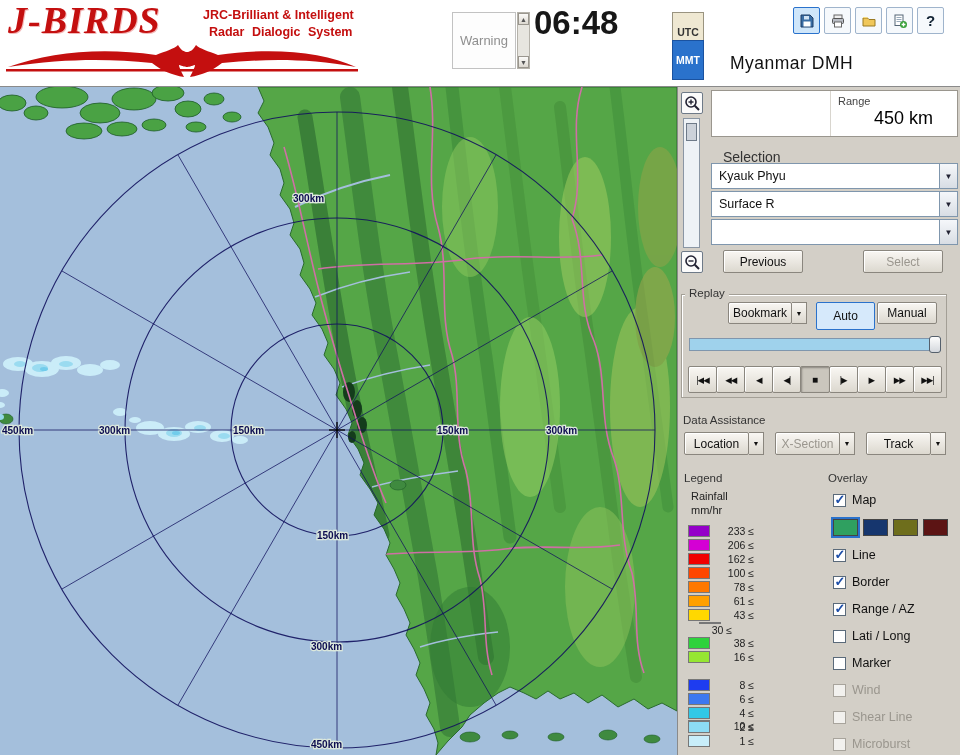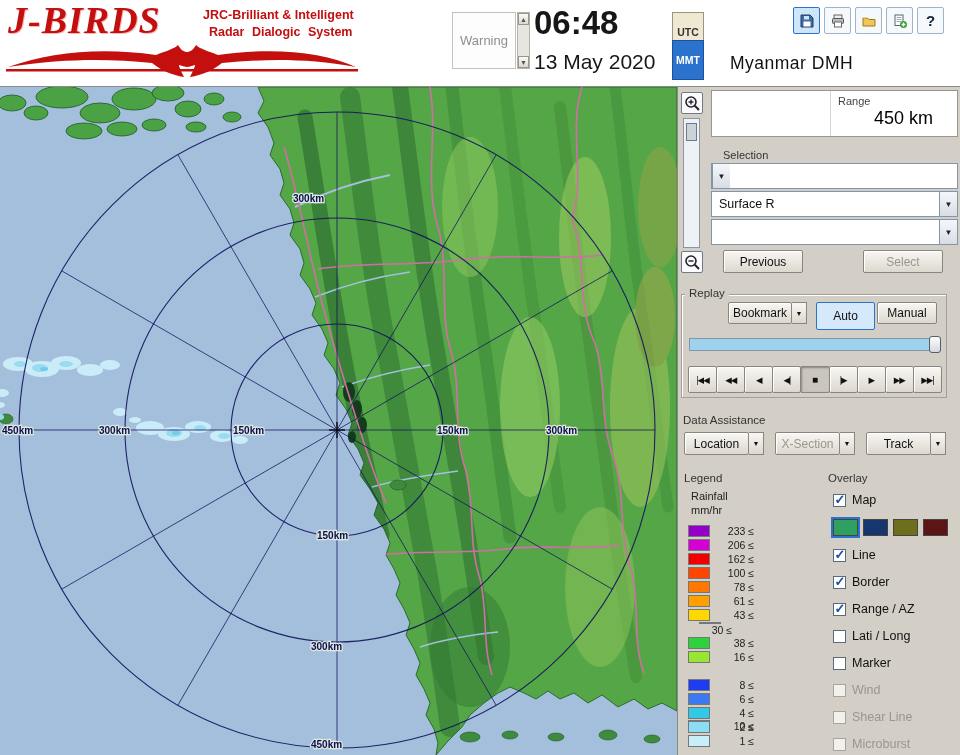--- a/index.html
+++ b/index.html
@@ -45,21 +45,21 @@
   .zoom-btn { width:22px; height:22px; background:#fbfbfb; border:1px solid #6e7a88; border-radius:2px;
               display:flex; align-items:center; justify-content:center; }
   .zoom-track { width:17px; height:130px; background:#eef2f6; border:1px solid #8a96a4; }
   .zoom-thumb { margin:4px 2px 0 2px; height:18px; background:#ccd2da; border:1px solid #6e7a88; }
 
   .range-box { left:33px; top:3px; width:247px; height:47px; background:#fff; border:1px solid #9a968e; }
   .range-div { position:absolute; left:118px; top:0; width:1px; height:45px; background:#d8d5ce; }
   .range-label { position:absolute; left:126px; top:4px; font-size:11px; color:#444; }
   .range-value { position:absolute; right:24px; top:17px; font-size:18px; color:#000; }
 
-  .sec-label { font-size:11px; color:#333; }
+  .sec-label { font-size:14px; color:#333; }
 
   .combo { left:33px; width:247px; height:26px; background:#fff; border:1px solid #7f96ad; display:flex; }
   .combo-text { flex:1; font-size:12.5px; padding:5px 0 0 7px; color:#111; }
   .combo-arrow { width:18px; background:linear-gradient(#f5f7fa,#d8dde4); border-left:1px solid #7f96ad;
                  display:flex; align-items:center; justify-content:center; font-size:8px; color:#223; }
 
   .btn { background:linear-gradient(#f9f7f3,#dcd8cf); border:1px solid #8a867e; border-radius:2px;
          box-shadow:inset 1px 1px 0 #ffffff; font-size:12px; color:#111;
          display:flex; align-items:center; justify-content:center; }
   .btn.disabled { color:#9a968e; }
@@ -116,21 +116,20 @@
     <path fill="#c40f0f" d="M2,24 C45,9 95,4 150,12 C160,8 168,6 172,2 C175,7 178,9 181,9 C184,9 187,7 190,2 C194,6 202,8 212,12 C267,4 317,9 350,24 C300,15 258,16 216,20 C206,28 196,32 184,34 C187,28 189,24 189,22 C186,23 182,24 181,24 C180,24 176,23 173,22 C173,24 175,28 178,34 C166,32 156,28 146,20 C104,16 62,15 2,24 Z"></path>
   </svg>
   <div class="warn-box">
     <span>Warning</span>
   </div>
   <div class="warn-scroll">
     <div class="sb">▲</div>
     <div class="sb">▼</div>
   </div>
   <div class="clock-time">06:48</div>
-  <div class="clock-date">13 May 2020</div>
   <div class="tz-btn tz-utc">UTC</div>
   <div class="tz-btn tz-mmt" style="background: rgb(42, 114, 204);">MMT</div>
 
   <div class="icon-btn active" style="left:793px">
     <svg width="16" height="16" viewBox="0 0 16 16">
       <path d="M2,2 H11 L14,5 V14 H2 Z" fill="#3a6ea5" stroke="#1d3d66"></path>
       <rect x="4.5" y="8.5" width="7" height="5" fill="#fff"></rect>
       <rect x="5" y="3" width="5" height="3.5" fill="#cfe3f5"></rect>
     </svg>
   </div>
@@ -336,20 +335,21 @@
   </div>
 
   <div class="p-abs range-box">
     <div class="range-div"></div>
     <div class="range-label">Range</div>
     <div class="range-value">450 km</div>
   </div>
 
   <div class="p-abs sec-label" style="left:45px; top:62px;">Selection</div>
   <div class="p-abs combo" style="top:76px;">
+    <div class="combo-text">Kyauk Phyu</div>
     <div class="combo-arrow">▼</div>
   </div>
   <div class="p-abs combo" style="top:104px;">
     <div class="combo-text">Surface R</div>
     <div class="combo-arrow">▼</div>
   </div>
   <div class="p-abs combo" style="top:132px;">
     <div class="combo-text"></div>
     <div class="combo-arrow">▼</div>
   </div>

